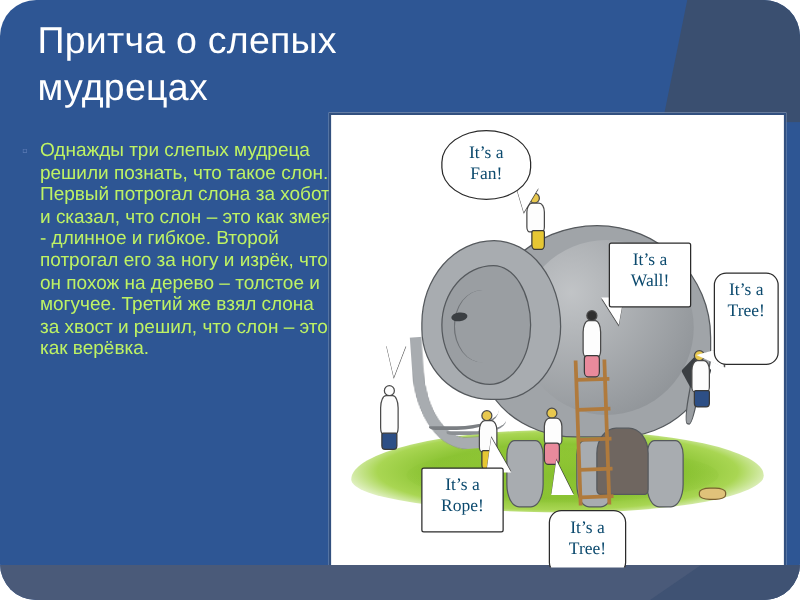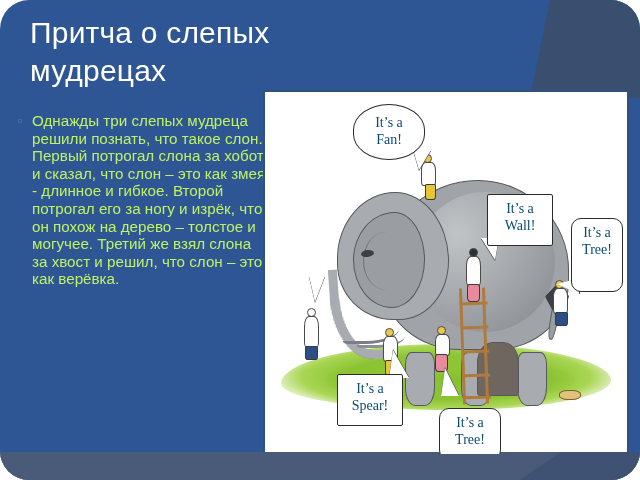--- a/index.html
+++ b/index.html
@@ -482,21 +482,21 @@
                   border-top:22px solid #ffffff;
                   filter:drop-shadow(0 1px 0 #2b2b2b);"></div>
 
       <div class="bubble round bub-rope">It’s a Tree!</div>
       <div class="tail-tri" style="left:292px; top:186px;
                   border-top:6px solid transparent;
                   border-bottom:10px solid transparent;
                   border-right:22px solid #ffffff;
                   filter:drop-shadow(1px 0 0 #2b2b2b);"></div>
 
-      <div class="bubble rect bub-snake">It’s a Spear!</div>
+      <div class="bubble rect bub-snake">It’s a Rope!</div>
       <div class="tail-tri" style="left:124px; top:258px;
                   border-left:4px solid transparent;
                   border-right:16px solid transparent;
                   border-bottom:28px solid #ffffff;
                   filter:drop-shadow(0 -1px 0 #2b2b2b);"></div>
 
       <div class="bubble round bub-tree">It’s a Tree!</div>
       <div class="tail-tri" style="left:176px; top:276px;
                   border-left:4px solid transparent;
                   border-right:14px solid transparent;

